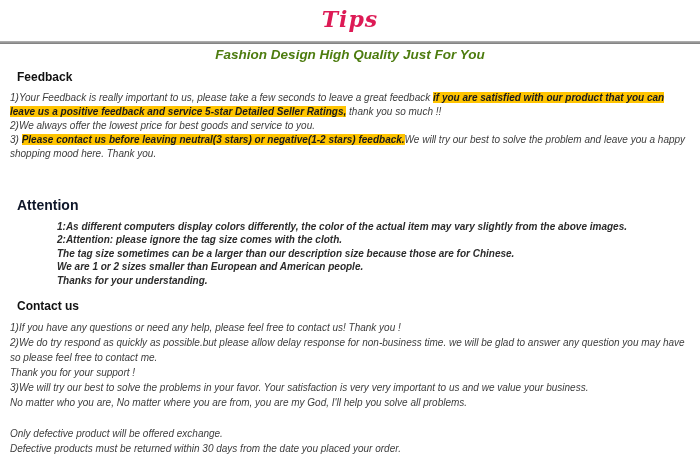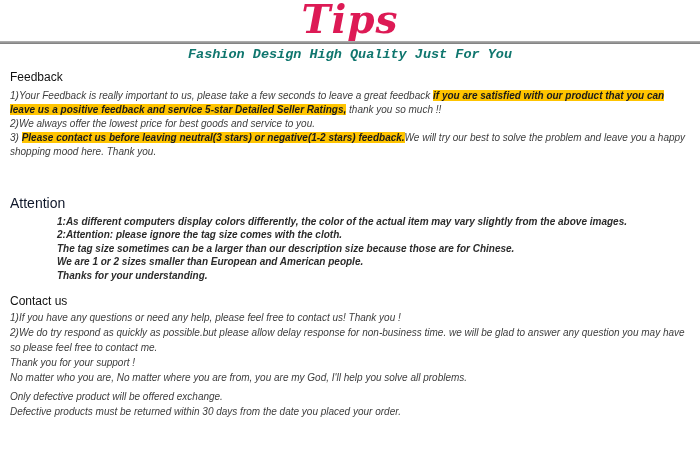--- a/index.html
+++ b/index.html
@@ -9,51 +9,51 @@
     background: #ffffff;
     overflow: hidden;
     font-family: "Liberation Sans", sans-serif;
     box-sizing: border-box;
   }
   .title {
     text-align: center;
     font-family: "DejaVu Serif", serif;
     font-style: italic;
     font-weight: bold;
-    font-size: 39px;
+    font-size: 22px;
     line-height: 38px;
     height: 40px;
     letter-spacing: 1px;
     color: #dd1a55;
   }
   .divider {
     height: 3px;
     background: linear-gradient(to bottom, #b5b5b5, #7a7a7a);
     margin: 1px 0 0 0;
   }
   .subtitle {
     text-align: center;
-    font-family: Liberation Mono, monospace;
+    font-family: Liberation Sans, sans-serif;
     font-style: italic;
     font-weight: bold;
     font-size: 13.5px;
     line-height: 17px;
-    color: #0f766e;
+    color: #4d7c0f;
     margin-top: 2px;
   }
   .content {
     padding: 0 10px 0 10px;
     font-size: 10px;
     color: #3d3d3d;
   }
   .h {
     font-size: 12px;
-    font-weight: normal;
+    font-weight: bold;
     color: #111111;
-    margin: 0;
+    margin: 7px;
     line-height: 14px;
   }
   .h-feedback { margin-top: 7px; }
   .h-attention {
     font-size: 14px;
     color: #0f172a;
     margin-top: 36px;
     line-height: 16px;
   }
   .h-contact { margin-top: 12px; }
@@ -69,21 +69,21 @@
   .att-line {
     line-height: 13.4px;
     font-weight: bold;
     color: #2b2b2b;
     margin-left: 47px;
   }
   .att-first { margin-top: 4px; }
   .ct-line { line-height: 15px; }
   .ct-first { margin-top: 2px; }
   .rt-line { line-height: 15px; }
-  .rt-first { margin-top: 4px; }
+  .rt-first { margin-top: 16px; }
 </style>
 </head>
 <body>
 
 <div class="page">
 
   <div class="title">Tips</div>
 
   <div class="divider"></div>
 
@@ -105,20 +105,21 @@
       <p class="att-line">The tag size sometimes can be a larger than our description size because those are for Chinese.</p>
       <p class="att-line">We are 1 or 2 sizes smaller than European and American people.</p>
       <p class="att-line">Thanks for your understanding.</p>
     </section>
 
     <section>
       <h3 class="h h-contact">Contact us</h3>
       <p class="ct-line ct-first">1)If you have any questions or need any help, please feel free to contact us! Thank you !</p>
       <p class="ct-line">2)We do try respond as quickly as possible.but please allow delay response for non-business time. we will be glad to answer any question you may have so please feel free to contact me.</p>
       <p class="ct-line">Thank you for your support !</p>
+      <p class="ct-line">3)We will try our best to solve the problems in your favor. Your satisfaction is very very important to us and we value your business.</p>
       <p class="ct-line">No matter who you are, No matter where you are from, you are my God, I'll help you solve all problems.</p>
     </section>
 
     <section>
       <p class="rt-line rt-first">Only defective product will be offered exchange.</p>
       <p class="rt-line">Defective products must be returned within 30 days from the date you placed your order.</p>
 
     </section>
 
   </div>

